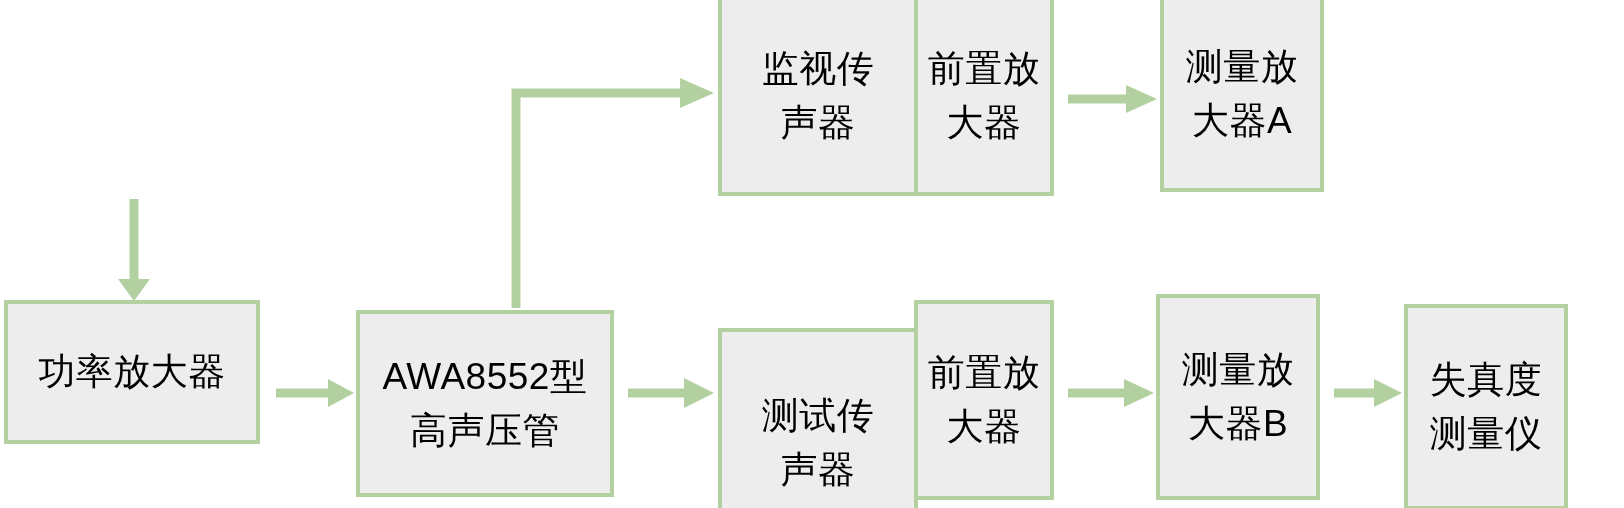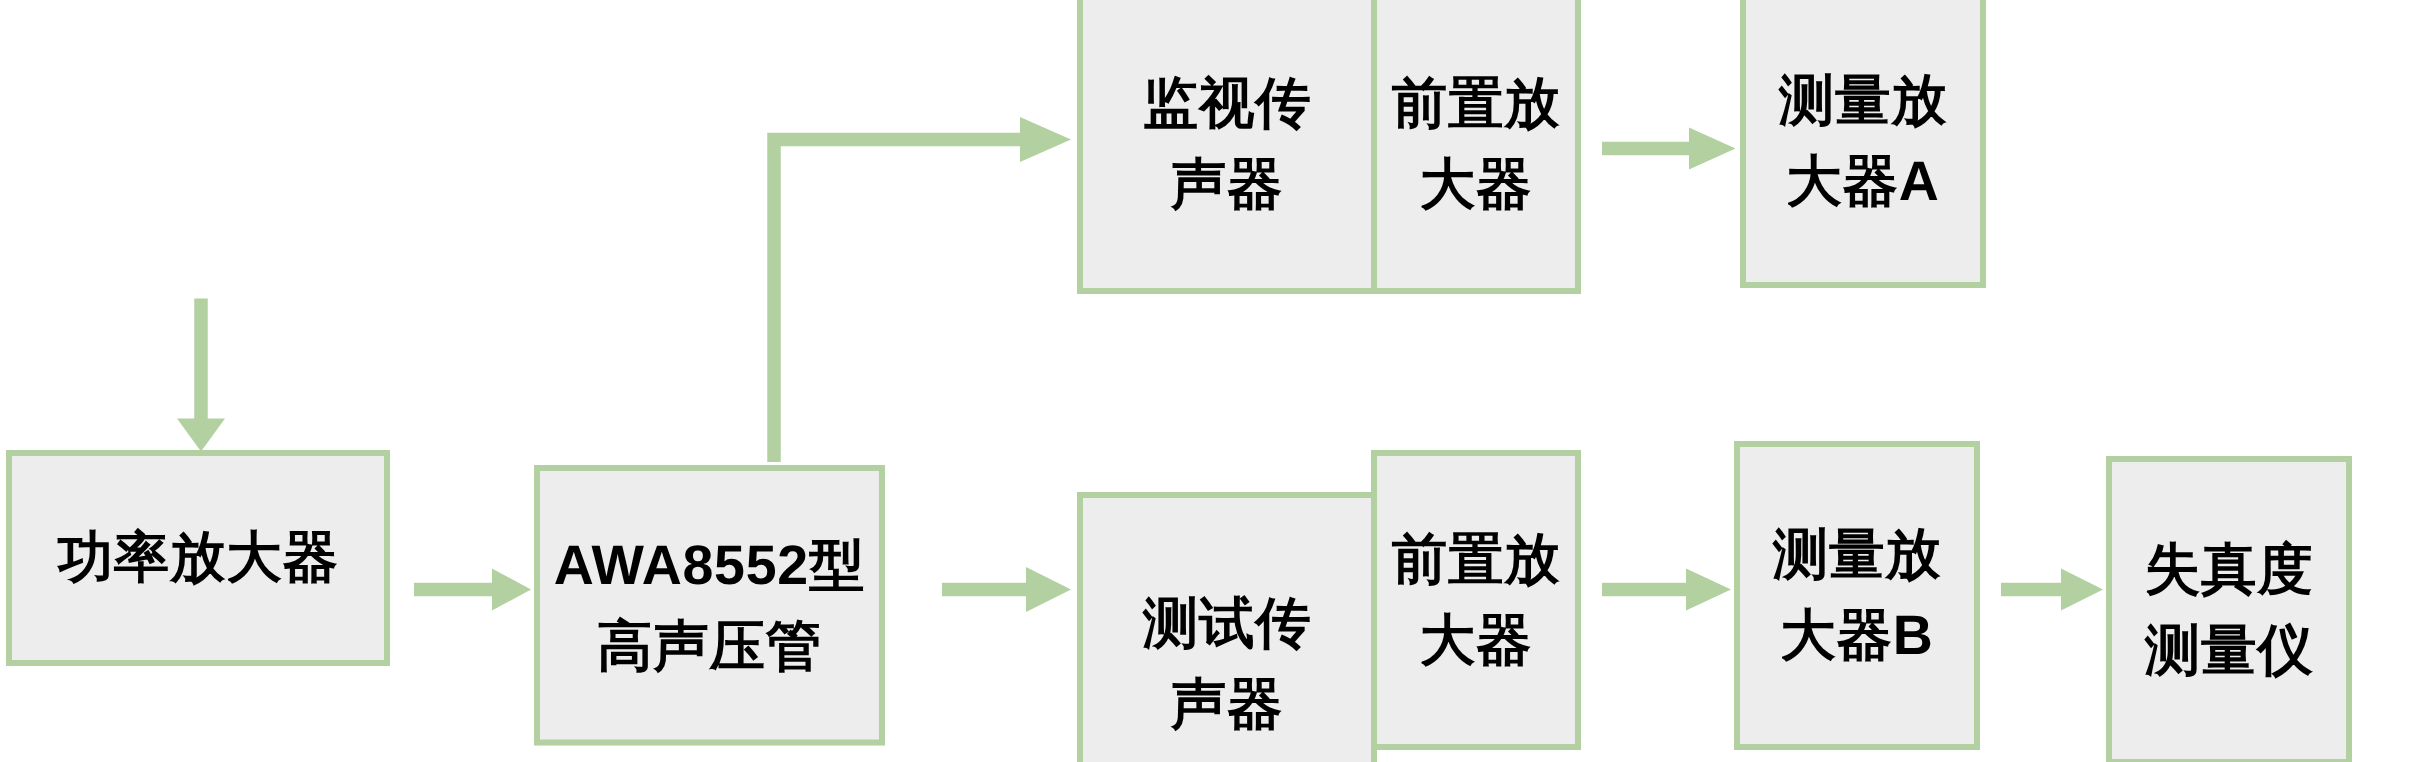--- a/index.html
+++ b/index.html
@@ -30,26 +30,25 @@
     font-size: 37px;
     line-height: 1.45;
     font-weight: 400;
     letter-spacing: 0.5px;
     -webkit-font-smoothing: antialiased;
   }
   .node .label {
     display: block;
     padding: 0 4px;
     white-space: pre-line;
-    font-weight: bold;
   }
   
   #n-signal-generator { left: 4px;    top: 38px;  width: 256px; height: 160px; }
   #n-power-amplifier  { left: 4px;    top: 300px; width: 256px; height: 144px; }
-  #n-awa8552          { left: 356px;  top: 310px; width: 234px; height: 187px; }
+  #n-awa8552          { left: 356px;  top: 310px; width: 258px; height: 187px; }
   #n-monitor-mic      { left: 718px;  top: -4px;  width: 200px; height: 200px; }
   #n-preamp-top       { left: 914px;  top: -4px;  width: 140px; height: 200px; }
   #n-meas-amp-a       { left: 1160px; top: -4px;  width: 164px; height: 196px; }
   #n-test-mic         { left: 718px;  top: 300px; width: 200px; height: 229px; margin-top: 28px; }
   #n-preamp-bottom    { left: 914px;  top: 300px; width: 140px; height: 200px; }
   #n-meas-amp-b       { left: 1156px; top: 294px; width: 164px; height: 206px; }
   #n-distortion-meter { left: 1404px; top: 304px; width: 164px; height: 206px; }
 
   
   #connectors {

